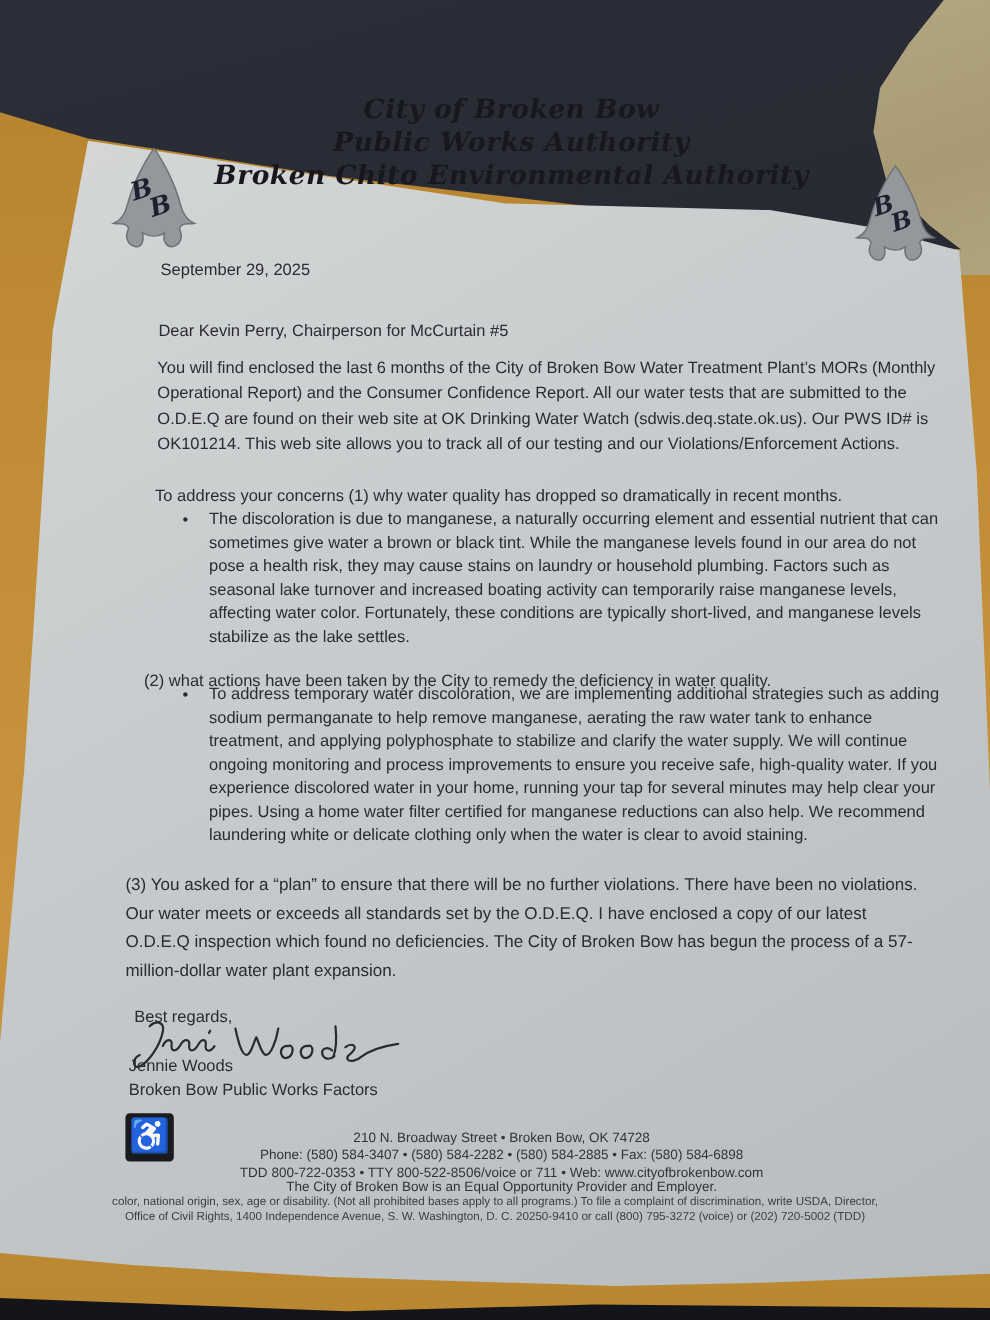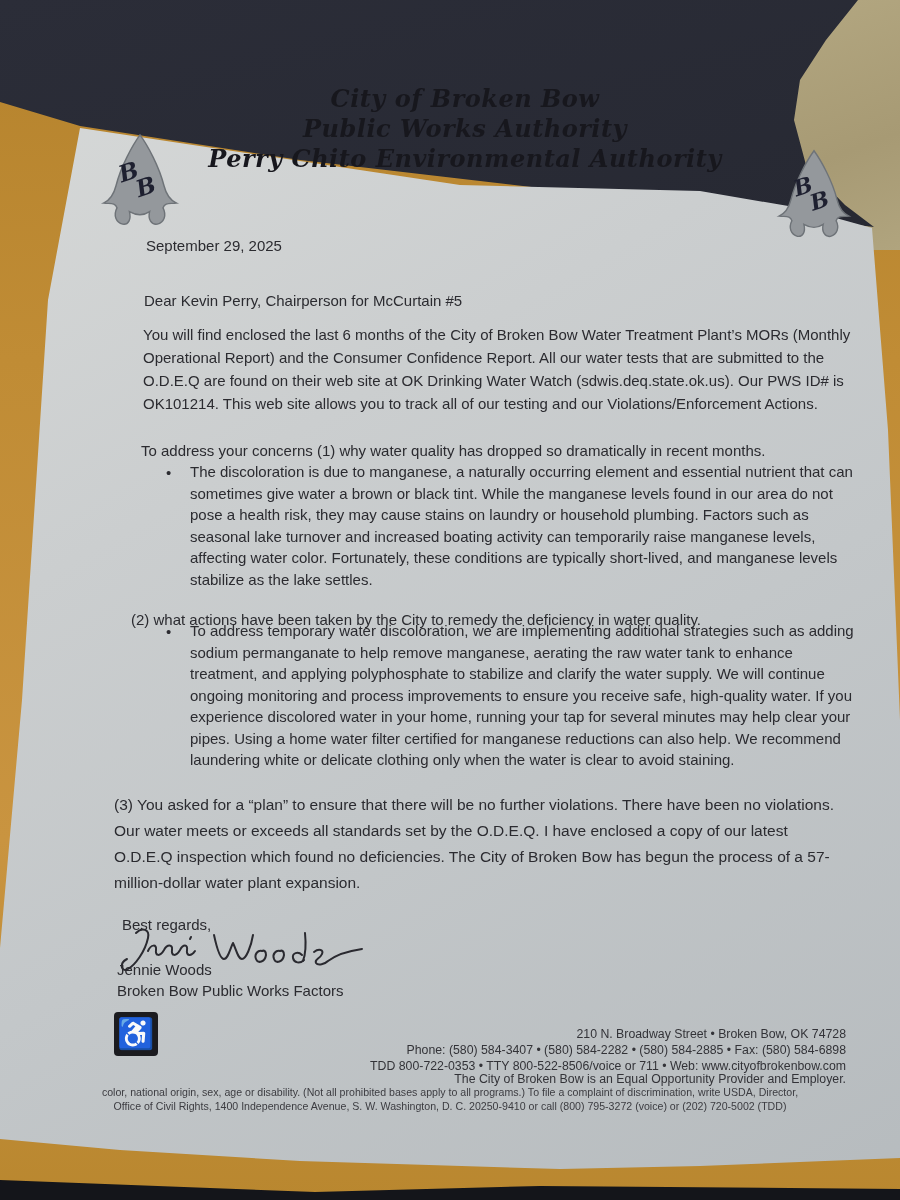--- a/index.html
+++ b/index.html
@@ -26,39 +26,39 @@
   .tb{position:absolute;font-size:15px;line-height:23px;}
   .bullet-row{display:flex;}
   .bullet-row .mark{width:24px;flex:0 0 24px;font-size:15px;}
   .bullet-row .btxt{width:665px;line-height:21.5px;}
   .para3{font-size:15.5px;line-height:26px;}
   .arrowhead{position:absolute;}
   .sig{position:absolute;left:118px;top:921px;}
   .access{position:absolute;left:114px;top:1012px;width:44px;height:44px;background:#1b1b1f;
        border-radius:4px;display:flex;align-items:center;justify-content:center;
        color:#ececec;font-size:30px;line-height:1;}
-  .fline{position:absolute;left:86px;width:760px;text-align:right;white-space:nowrap;
+  .fline{position:absolute;left:76px;width:760px;text-align:center;white-space:nowrap;
        font-size:12.3px;line-height:15px;color:#333338;}
   .legal{position:absolute;left:52px;top:1086px;width:796px;text-align:center;color:#3c3c41;}
   .legal div{font-size:10.6px;line-height:13.6px;white-space:nowrap;}
 </style>
 </head>
 <body>
 
 <div class="scene">
   <div class="tan"></div>
   <div class="dark-obj"></div>
   <div class="paper"></div>
 
   <div class="content">
 
     <div class="letterhead">
       <div class="l">City of Broken Bow</div>
       <div class="l">Public Works Authority</div>
-      <div class="l">Perry Chito Environmental Authority</div>
+      <div class="l">Broken Chito Environmental Authority</div>
     </div>
 
     <svg class="arrowhead" style="left:98px;top:132px" width="84" height="96" viewBox="0 0 84 100">
       <path d="M42,3 C34,14 22,36 17,56 C15,64 11,71 4,74 C11,75 16,73 18,79 C14,87 17,94 24,96 C30,97 33,91 31,83 C38,87 46,87 52,83 C50,91 54,97 60,96 C67,94 70,87 66,79 C68,73 73,75 80,74 C73,71 69,64 67,56 C62,36 50,14 42,3 Z" fill="#94989c" stroke="#6e7378" stroke-width="1.5"></path>
       <text x="20" y="50" transform="rotate(-18 30 42)" font-family="DejaVu Serif,serif" font-style="italic" font-weight="bold" font-size="24" fill="#1e2030">B</text>
       <text x="38" y="66" transform="rotate(-18 46 58)" font-family="DejaVu Serif,serif" font-style="italic" font-weight="bold" font-size="24" fill="#1e2030">B</text>
     </svg>
 
     <svg class="arrowhead" style="left:774px;top:148px" width="80" height="92" viewBox="0 0 84 100">
       <path d="M42,3 C34,14 22,36 17,56 C15,64 11,71 4,74 C11,75 16,73 18,79 C14,87 17,94 24,96 C30,97 33,91 31,83 C38,87 46,87 52,83 C50,91 54,97 60,96 C67,94 70,87 66,79 C68,73 73,75 80,74 C73,71 69,64 67,56 C62,36 50,14 42,3 Z" fill="#94989c" stroke="#6e7378" stroke-width="1.5"></path>

